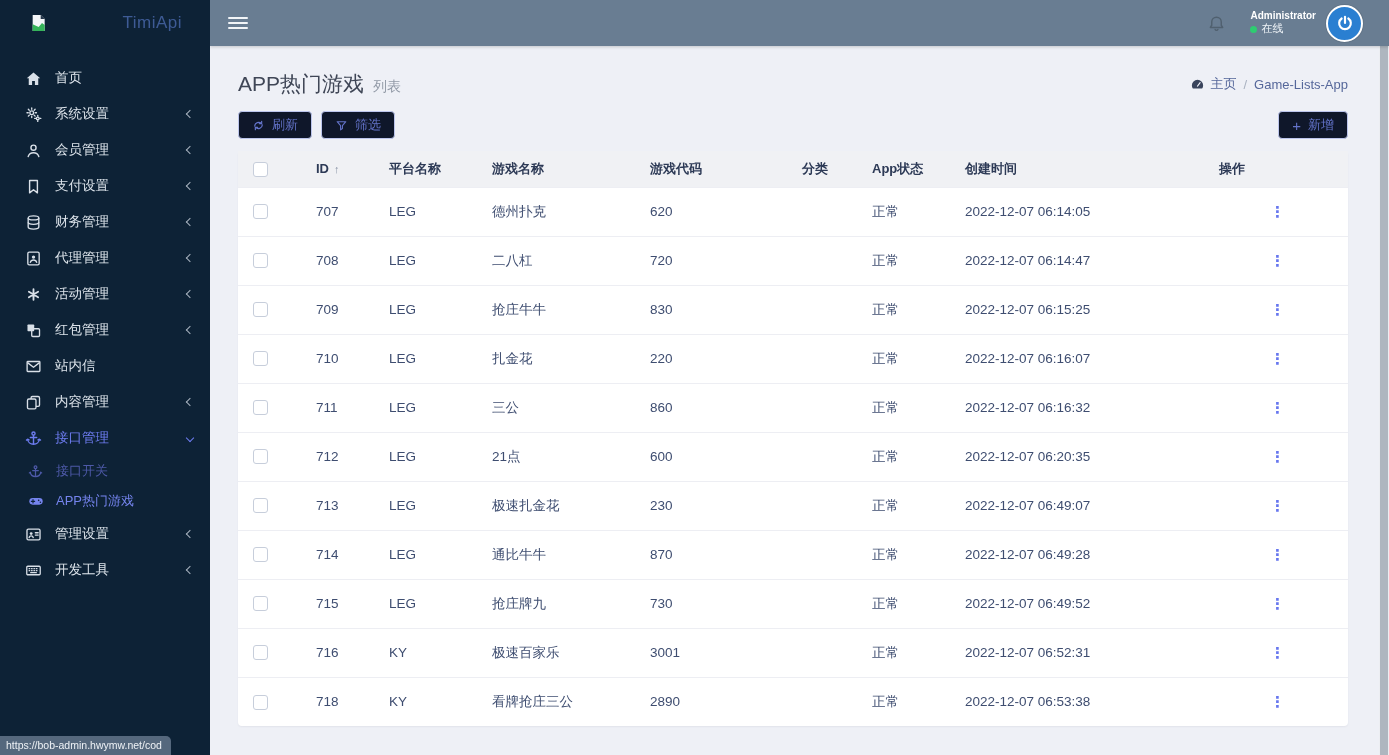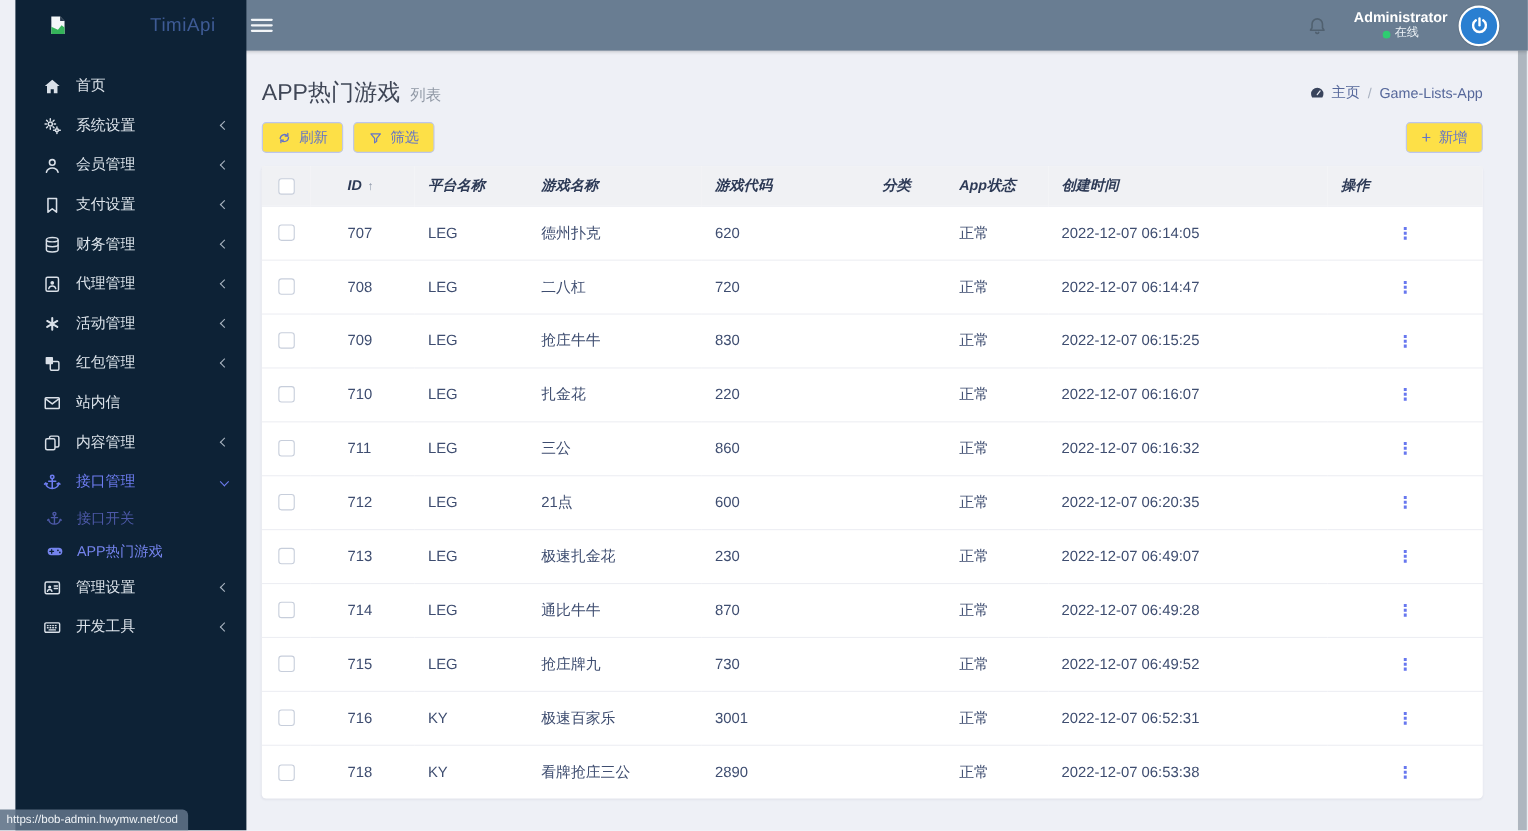--- a/index.html
+++ b/index.html
@@ -1,21 +1,21 @@
 <!DOCTYPE html>
 <html><head>
 <meta charset="utf-8">
 <style>
   * { margin:0; padding:0; box-sizing:border-box; }
   html,body { width:1389px; height:755px; overflow:hidden;
     font-family:"Liberation Sans","DejaVu Sans",sans-serif; background:#eef0f6; }
   .stage { position:relative; width:1389px; height:755px; }
 
   
-  .sidebar { position:absolute; left:14px; top:0; bottom:0; width:210px; background:#0d2236; z-index:10; }
+  .sidebar { position:absolute; left:0; top:0; bottom:0; width:210px; background:#0d2236; z-index:10; }
   .logo { height:46px; display:flex; align-items:center; padding:0 28px 0 30px; }
   .logo-text { margin-left:auto; font-size:17px; letter-spacing:.5px; color:#3e5b95; font-weight:500; }
   .menu { padding-top:14px; }
   .mi { display:flex; align-items:center; height:36px; padding:0 17px 0 25px;
         color:#dde4eb; font-size:13.5px; cursor:pointer; }
   .mi .ic { width:17px; height:17px; display:flex; align-items:center; justify-content:center;
             margin-right:13px; color:#d9e0e8; flex:0 0 17px; }
   .mi .lbl { flex:1; white-space:nowrap; }
   .chev { width:6px; height:6px; border:solid #a9b4c0; border-width:0 1.5px 1.5px 0;
           transform:rotate(135deg); }
@@ -28,51 +28,51 @@
 
   
   .topbar { position:absolute; left:210px; right:0; top:0; height:46px; background:#697d92;
             z-index:9; display:flex; align-items:center; justify-content:space-between;
             padding:0 26px 0 18px; box-shadow:0 1px 3px rgba(0,0,0,.18); }
   .hamburger { width:20px; cursor:pointer; }
   .hamburger span { display:block; height:2.5px; background:#f2f5f8; border-radius:1px; margin:2.6px 0; }
   .top-right { display:flex; align-items:center; }
   .bell { color:#50606f; margin-right:24px; cursor:pointer; }
   .userbox { text-align:right; margin-right:10px; line-height:1.25; }
-  .user-name { color:#ffffff; font-size:13px; font-weight:600; }
-  .user-status { color:#eef3f7; font-size:11px; display:flex; align-items:center; justify-content:center; gap:4px; }
+  .user-name { color:#ffffff; font-size:10px; font-weight:600; }
+  .user-status { color:#eef3f7; font-size:11px; display:flex; align-items:center; justify-content:flex-start; gap:4px; }
   .dot { width:7px; height:7px; border-radius:50%; background:#2ecc71; display:inline-block; }
   .avatar { width:37px; height:37px; border-radius:50%; background:#2a7fd1; border:2.5px solid #ffffff;
             display:flex; align-items:center; justify-content:center; cursor:pointer;
             box-shadow:0 0 0 1px rgba(0,0,0,.08); }
 
   
   .main { position:absolute; left:210px; top:46px; right:10px; bottom:0;
           background:#eef0f6; padding:24px 31px 0 28px; overflow:hidden; }
   .page-head { display:flex; justify-content:space-between; align-items:flex-start; }
   .title-line { display:flex; align-items:baseline; }
   .page-title { font-size:21px; color:#3f4656; font-weight:500; }
   .page-sub { font-size:14px; color:#9199a6; margin-left:9px; }
   .breadcrumb { display:flex; align-items:center; gap:7px; font-size:13px; color:#55679a; margin-top:5px; }
   .bc-link { cursor:pointer; display:flex; align-items:center; gap:5px; }
   .bc-sep { color:#a9b1c0; }
   .bc-ico { color:#39445c; }
 
   .toolbar { display:flex; justify-content:space-between; margin-top:13px; }
   .tb-left { display:flex; gap:9px; }
-  .btn { display:inline-flex; align-items:center; gap:7px; background:#fde047; border:1px solid #bcc5ec;
+  .btn { display:inline-flex; align-items:center; gap:7px; background:#0f172a; border:1px solid #bcc5ec;
          color:#6373c9; font-size:13px; height:28px; padding:0 13px; border-radius:4px; cursor:pointer; }
   .btn .bico { display:flex; color:#6373c9; }
   .plus { font-size:15px; line-height:1; }
 
   
   .card { margin-top:12px; background:#fff; border-radius:4px; box-shadow:0 1px 2px rgba(30,40,60,.06); }
   table { width:100%; border-collapse:collapse; table-layout:fixed; }
   thead th { background:#f0f1f4; height:36px; font-size:13px; font-weight:700; color:#2d3a56;
-             text-align:left; padding:0 12px; white-space:nowrap;font-style:italic; }
+             text-align:left; padding:0 12px; white-space:nowrap; }
   tbody td { height:49px; font-size:13.5px; color:#3e4d70; padding:0 12px;
              border-top:1px solid #edeef3; white-space:nowrap; overflow:hidden; }
   .c-check { text-align:center; }
   .c-id { padding-left:34px; }
   .c-act { text-align:center; }
   .sort { color:#8a94a6; font-size:11px; margin-left:5px; font-weight:400; }
   .cb { display:inline-block; width:15px; height:15px; border:1.5px solid #c7cedb; border-radius:3px;
         background:#fff; vertical-align:middle; cursor:pointer; }
   .kebab { color:#6777ef; font-weight:700; font-size:15px; letter-spacing:0; cursor:pointer; }
 

